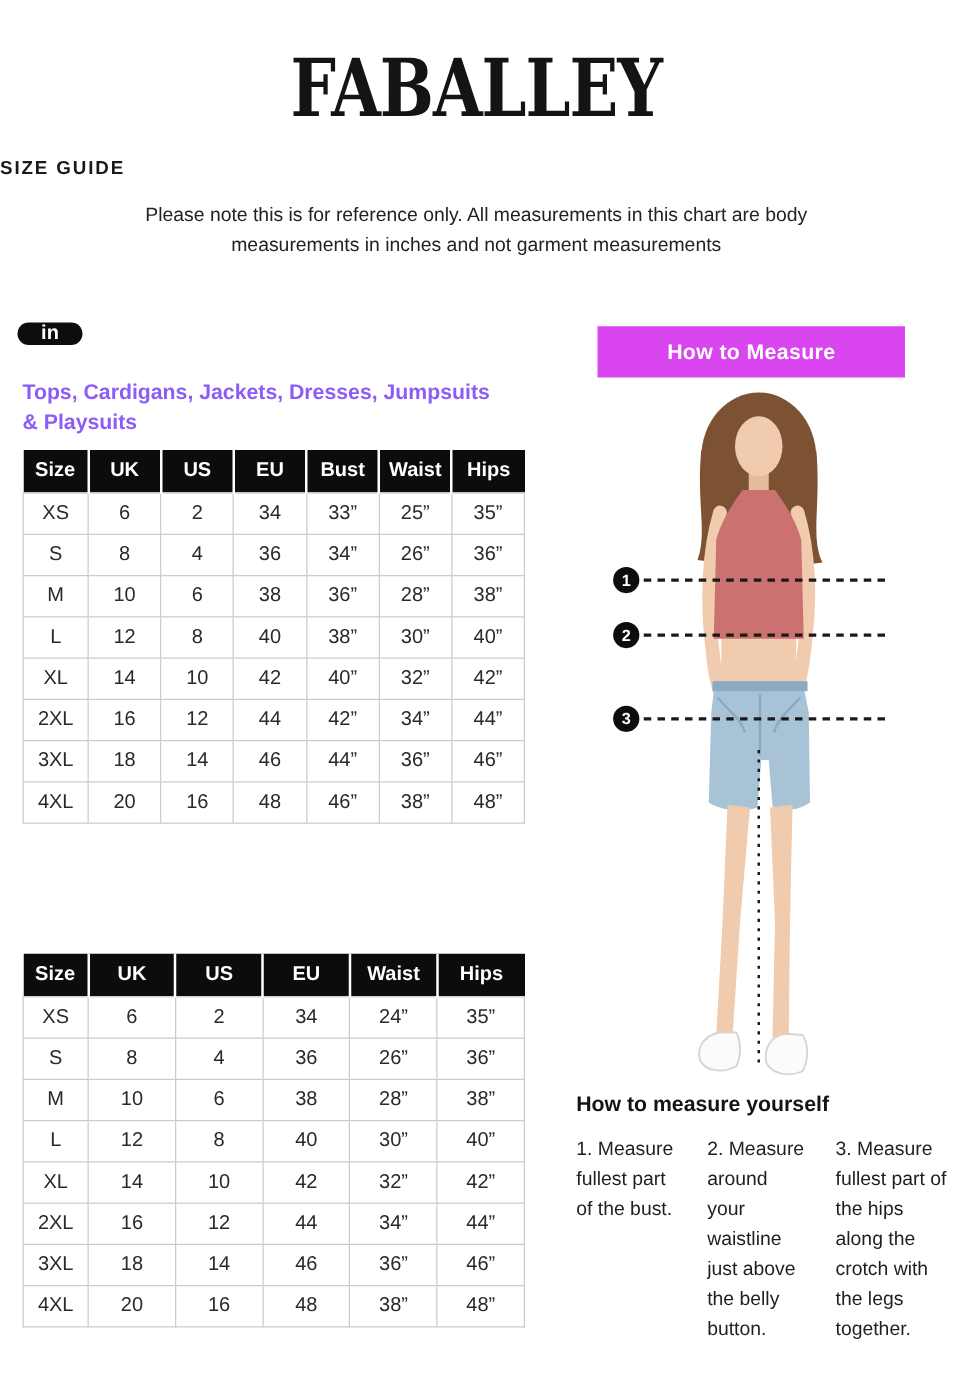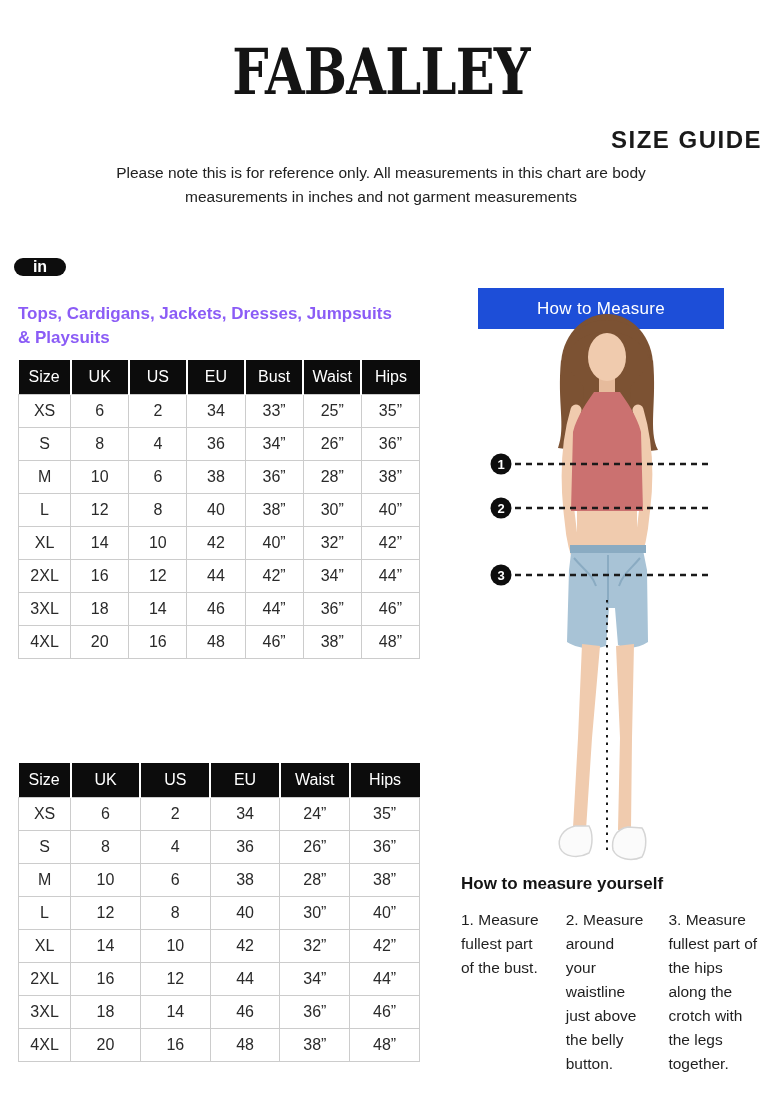--- a/index.html
+++ b/index.html
@@ -7,22 +7,22 @@
   .page {
     position:relative; width:762px; height:1100px; background:#ffffff;
     font-family:"Liberation Sans", sans-serif; color:#1f1f1f; overflow:hidden;
   }
   .brand {
     position:absolute; top:40px; left:0; width:100%; text-align:center;
     font-family:"DejaVu Serif", serif; font-size:64px; font-weight:600;
     color:#141414; line-height:1; transform:scaleX(0.8); letter-spacing:-1px;
   }
   .title {
-    position:absolute; top:126px; left:0; width:100%; text-align:right;
-    font-size:24px; font-weight:bold; letter-spacing:1.5px; color:#1a1a1a;
+    position:absolute; top:126px; left:0; width:100%; text-align:left;
+    font-size:15px; font-weight:bold; letter-spacing:1.5px; color:#1a1a1a;
   }
   .note {
     position:absolute; top:161px; left:0; width:100%; text-align:center;
     font-size:15.5px; line-height:24px; color:#222222; white-space:pre-line;
   }
   .unit-badge {
     position:absolute; left:14px; top:258px; width:52px; height:18px;
     background:#0d0d0d; color:#ffffff; border-radius:16px;
     font-size:16px; font-weight:bold;
     display:flex; align-items:center; justify-content:center; cursor:pointer;
@@ -34,31 +34,31 @@
   .h1pos { top:302px; }
   .h2pos { top:706px; }
   table.size-table {
     position:absolute; left:18px; width:402px;
     border-collapse:collapse; table-layout:fixed; text-align:center;
     font-size:16px; color:#2a2a2a;
   }
   .t1pos { top:360px; }
   .t2pos { top:763px; }
   table.size-table th {
-    background:#0c0c0c; color:#ffffff; font-weight:normal; font-size:16px;
+    background:#0c0c0c; color:#ffffff; font-weight:bold; font-size:16px;
     height:34px; border-left:2px solid #ffffff;
   }
   table.size-table th:first-child { border-left:none; width:13%; }
   table.size-table td {
     border:1px solid #cccccc; height:33px; background:#ffffff;
   }
   .banner {
     position:absolute; left:478px; top:261px; width:246px; height:41px;
-    background:#1d4ed8; color:#ffffff; font-weight:normal; font-size:17px;
-    letter-spacing:0.3px; display:flex; align-items:center; justify-content:center;margin-top:27px;
+    background:#d946ef; color:#ffffff; font-weight:bold; font-size:17px;
+    letter-spacing:0.3px; display:flex; align-items:center; justify-content:center;
   }
   .figure-svg { position:absolute; left:460px; top:308px; }
   .measure-heading {
     position:absolute; left:461px; top:874px; font-size:17px; font-weight:bold;
     color:#141414;
     text-align:right;
   }
   .steps {
     position:absolute; left:461px; top:908px; width:300px;
     display:flex; flex-direction:row; gap:23px;

